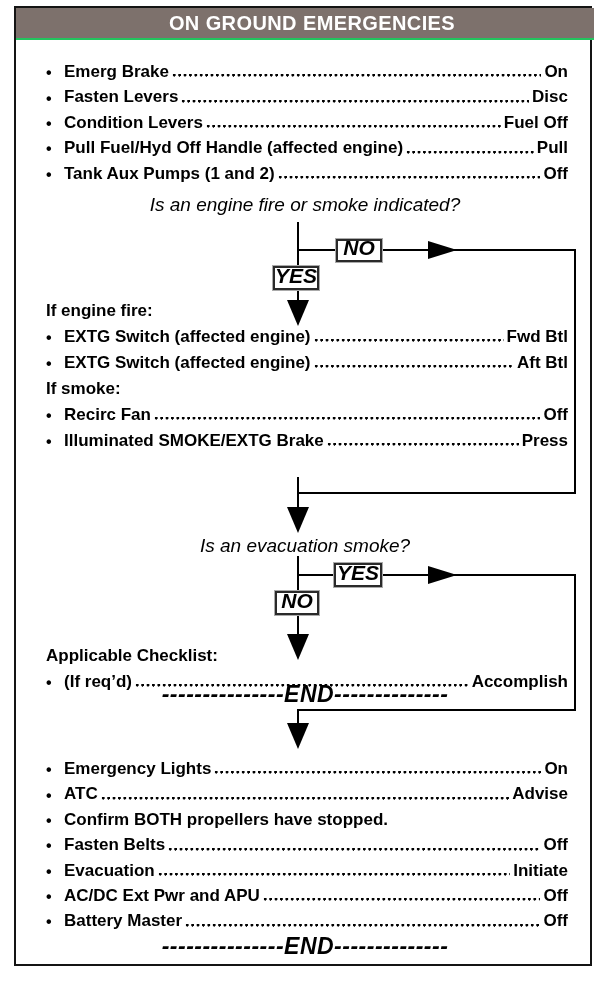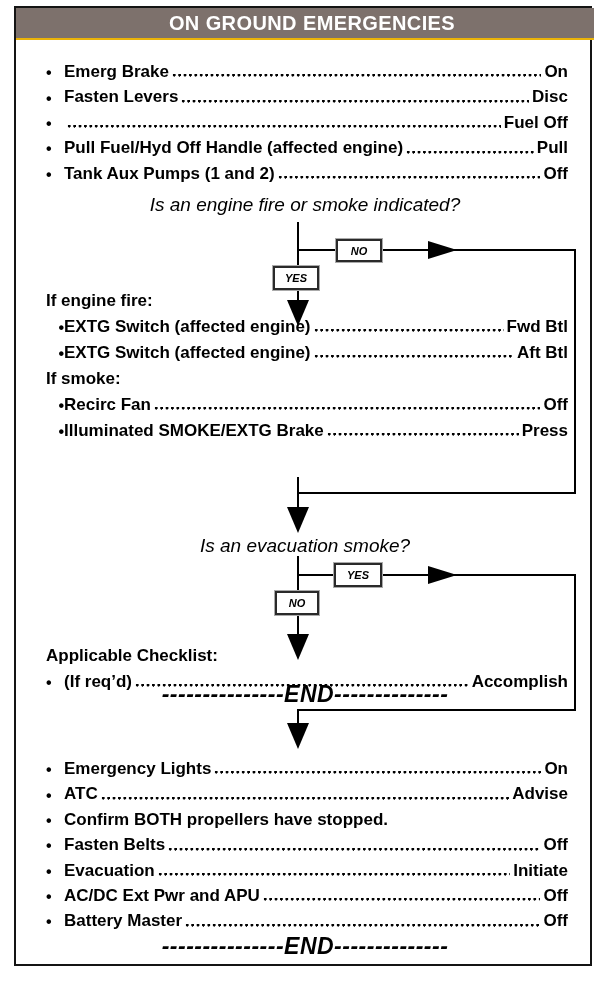--- a/index.html
+++ b/index.html
@@ -6,21 +6,21 @@
   .page{
     position:relative;width:604px;height:982px;background:#ffffff;
     font-family:"Liberation Sans",sans-serif;color:#000;overflow:hidden;
   }
   .frame{
     position:absolute;left:14px;top:6px;width:578px;height:960px;
     border:2px solid #141414;background:#ffffff;box-sizing:border-box;
   }
   .titlebar{
     position:absolute;left:16px;top:8px;width:578px;height:32px;
-    background:#7d716c;border-bottom:2px solid #eab308;box-sizing:border-box;
+    background:#7d716c;border-bottom:2px solid #22c55e;box-sizing:border-box;
     display:flex;align-items:center;justify-content:center;
     color:#ffffff;font-weight:bold;font-size:20px;letter-spacing:0.4px;padding-left:14px;
   }
   .list{position:absolute;left:46px;width:522px;z-index:2;}
   .row{
     display:flex;align-items:flex-end;height:25.4px;
     font-weight:bold;font-size:17px;line-height:1.08;white-space:nowrap;
   }
   .fire-list .row{height:26px;}
   .app-list .row{height:25.5px;}
@@ -37,22 +37,22 @@
     font-style:italic;font-size:19px;z-index:2;
   }
   .endline{
     position:absolute;left:16px;width:578px;text-align:center;
     font-weight:bold;font-style:italic;font-size:23px;letter-spacing:0.5px;z-index:2;
   }
   .fline{position:absolute;background:#000;z-index:1;}
   .tag{
     position:absolute;background:#ffffff;border:2px solid #2a2a2a;
     box-shadow:0 0 0 1px #aaa;
-    display:flex;align-items:center;justify-content:center;
-    font-weight:bold;font-style:italic;font-size:11px;z-index:3;box-sizing:border-box;
+    display:flex;align-items:flex-end;justify-content:center;
+    font-weight:bold;font-style:italic;font-size:21px;z-index:3;box-sizing:border-box;
   }
   .arr-right{
     position:absolute;width:0;height:0;z-index:2;
     border-top:9px solid transparent;border-bottom:9px solid transparent;
     border-left:29px solid #000;
   }
   .arr-down{
     position:absolute;width:0;height:0;z-index:2;
     border-left:11px solid transparent;border-right:11px solid transparent;
     border-top:26px solid #000;
@@ -76,20 +76,21 @@
       <span class="val">On</span>
     </div>
     <div class="row">
       <span class="bullet">•</span>
       <span class="lbl">Fasten Levers</span>
       <span class="dots"></span>
       <span class="val">Disc</span>
     </div>
     <div class="row">
       <span class="bullet">•</span>
+      <span class="lbl">Condition Levers</span>
       <span class="dots"></span>
       <span class="val">Fuel Off</span>
     </div>
     <div class="row">
       <span class="bullet">•</span>
       <span class="lbl">Pull Fuel/Hyd Off Handle (affected engine)</span>
       <span class="dots"></span>
       <span class="val">Pull</span>
     </div>
     <div class="row">
@@ -108,21 +109,21 @@
   <div class="arr-right" style="left:428px;top:241px;"></div>
   <div class="tag" style="left:336px;top:239px;width:46px;height:23px;">
     <span>NO</span>
   </div>
   <div class="fline" style="left:297px;top:251px;width:2px;height:52px;"></div>
   <div class="tag" style="left:273px;top:266px;width:46px;height:24px;">
     <span>YES</span>
   </div>
   <div class="arr-down" style="left:287px;top:300px;"></div>
 
-  <div class="list fire-list" style="top:284px;text-align:right;">
+  <div class="list fire-list" style="top:294px;">
     <div class="row hdr">
 
       <span class="lbl">If engine fire:</span>
 
     </div>
     <div class="row">
       <span class="bullet">•</span>
       <span class="lbl">EXTG Switch (affected engine)</span>
       <span class="dots"></span>
       <span class="val">Fwd Btl</span>

